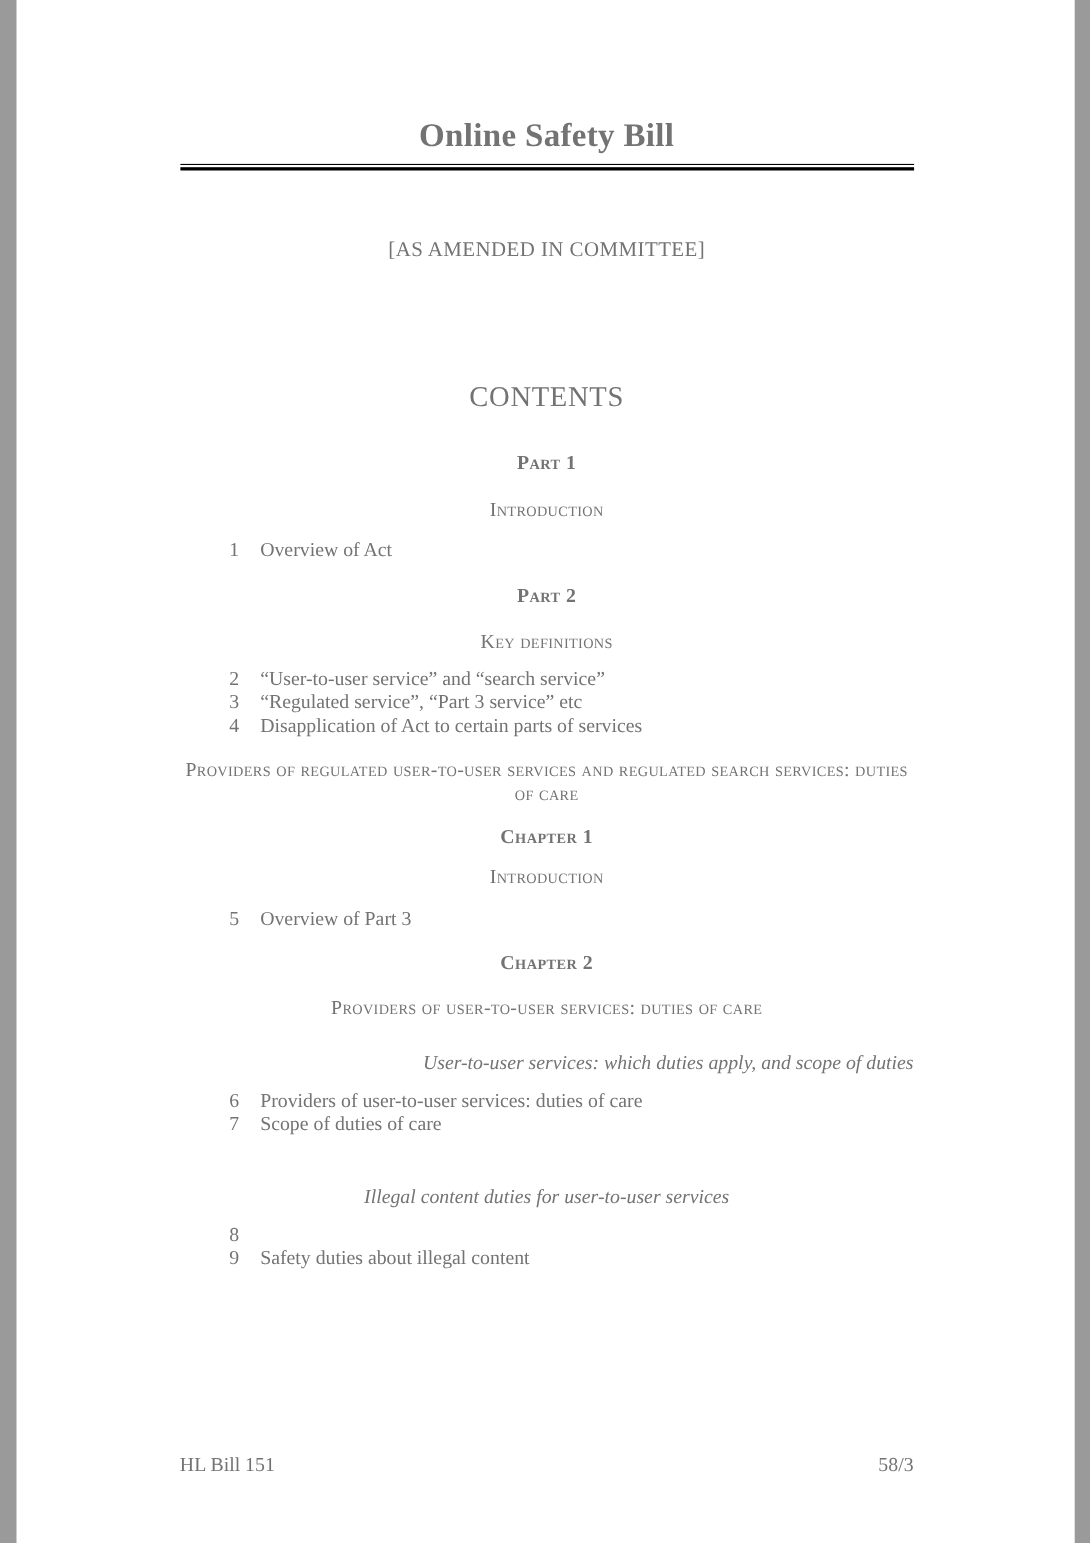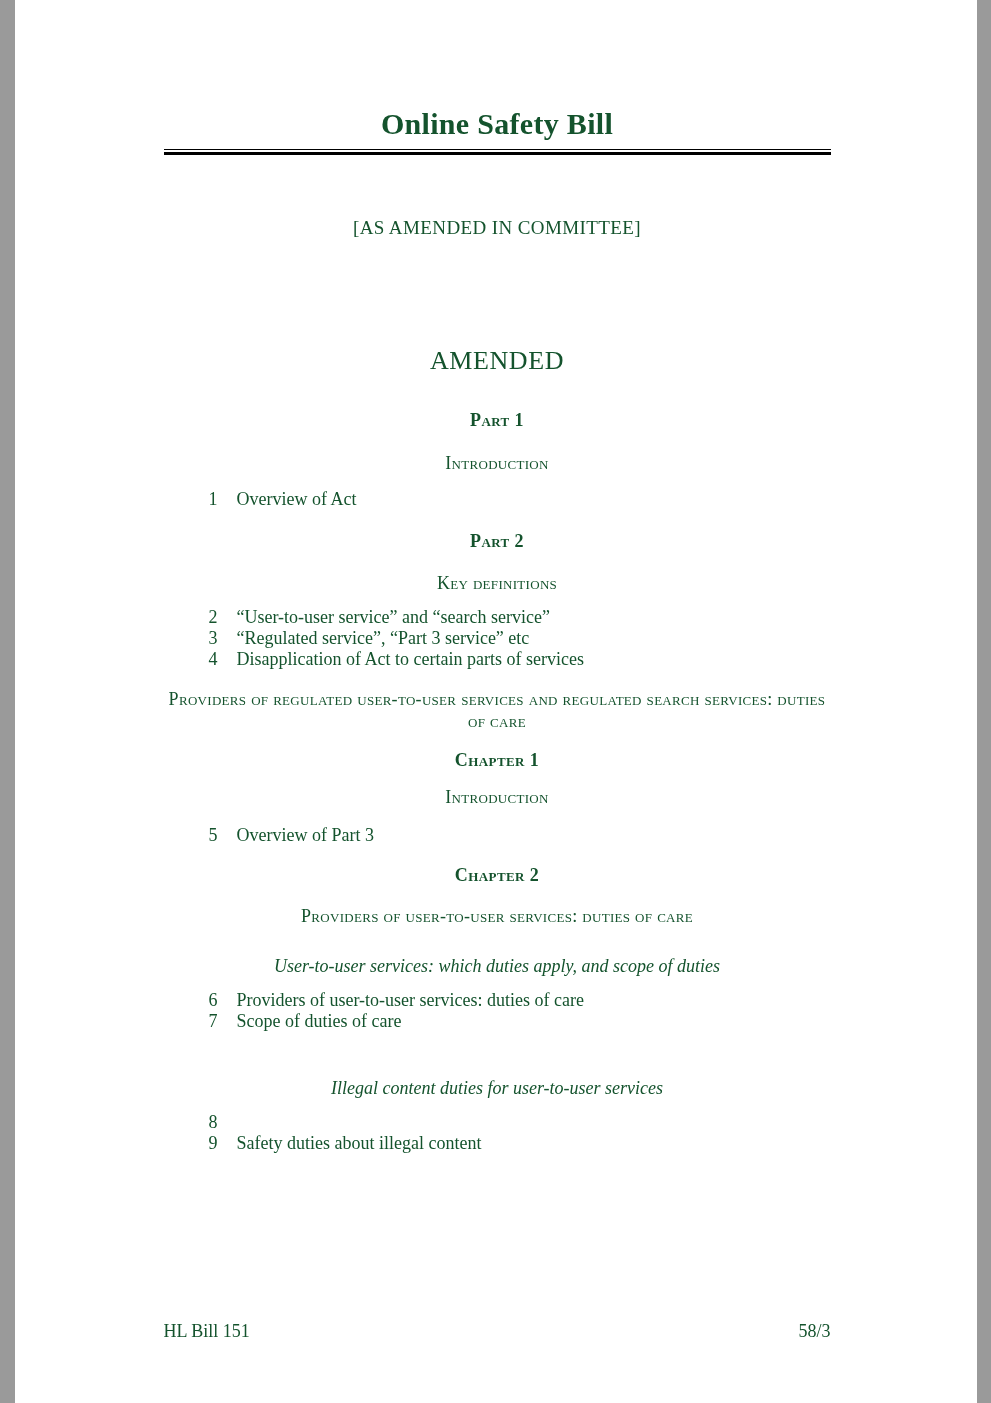--- a/index.html
+++ b/index.html
@@ -3,21 +3,21 @@
 <meta charset="utf-8">
 <style>
   html, body { margin: 0; padding: 0; background: #9a9a9a; }
   .page {
     position: relative;
     width: 962px;
     height: 1403px;
     margin: 0 auto;
     background: #ffffff;
     font-family: "Liberation Serif", "DejaVu Serif", serif;
-    color: #14532d;
+    color: #737373;
     overflow: hidden;
   }
   .content {
     padding: 0 146px 0 149px; 
   }
   .doc-title {
     padding-top: 106px;
     font-size: 30px;
     font-weight: bold;
     text-align: center;
@@ -83,21 +83,21 @@
   .mt-item1    { margin-top: 15px; }
   .mt-part2    { margin-top: 20px; }
   .mt-keydef   { margin-top: 20px; }
   .mt-part3    { margin-top: 19px; }
   .mt-p3sub    { margin-top: 18px; }
   .mt-chap1    { margin-top: 17px; }
   .mt-intro2   { margin-top: 15px; }
   .mt-item5    { margin-top: 17px; }
   .mt-chap2    { margin-top: 18px; }
   .mt-c2sub    { margin-top: 19px; }
-  .mt-group1   { margin-top: 28px; }
+  .mt-group1   { margin-top: 28px; text-align: right; }
   .mt-group2   { margin-top: 45px; }
 
   .footer {
     position: absolute;
     left: 149px;
     right: 146px;
     top: 1320px;
     display: flex;
     justify-content: space-between;
     font-size: 18px;
@@ -108,21 +108,21 @@
 <body>
 
 <div class="page">
   <div class="content">
 
     <div class="doc-title">Online Safety Bill</div>
     <div class="title-rule"></div>
 
     <div class="amendment-note">[AS AMENDED IN COMMITTEE]</div>
 
-    <div class="contents-heading">AMENDED</div>
+    <div class="contents-heading">CONTENTS</div>
 
     <div class="part-label mt-part1">Part 1</div>
     <div class="section-subtitle mt-intro1">Introduction</div>
     <div class="toc-group mt-item1">
       <div class="toc-row">
         <span class="toc-num">1</span>
         <span class="toc-text">Overview of Act</span>
       </div>
     </div>
 

